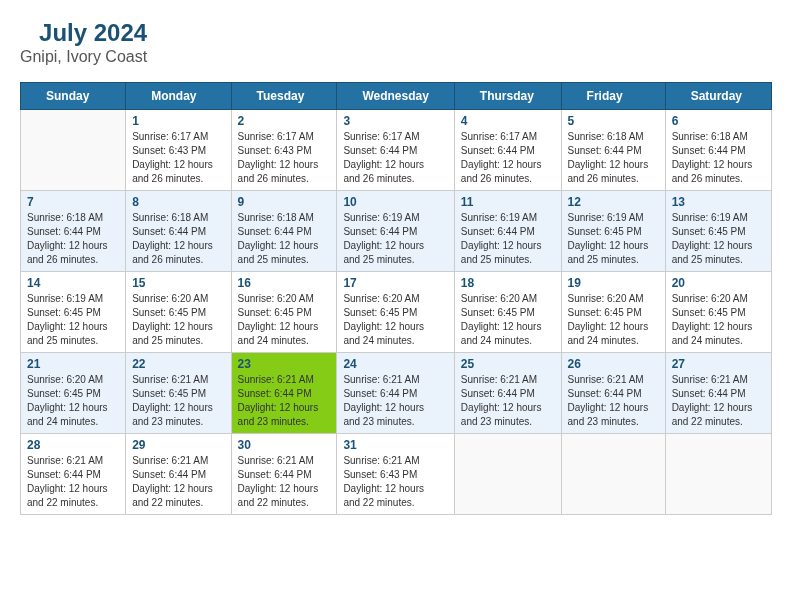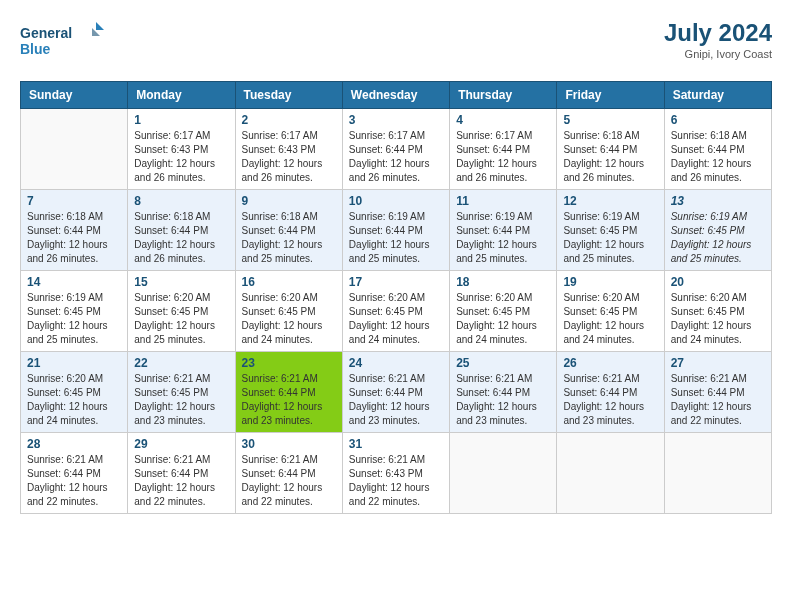--- a/index.html
+++ b/index.html
@@ -24,34 +24,34 @@
     .title-block {
       text-align: right;
     }
     .month-year {
       font-size: 24px;
       font-weight: bold;
       color: #1a5276;
       line-height: 1.1;
     }
     .location {
-      font-size: 11px;
+      font-size: 16px;
       color: #555;
       margin-top: 2px;
     }
     .calendar {
       width: 100%;
       border-collapse: collapse;
       font-size: 11px;
     }
     .calendar th {
       background-color: #2471a3;
       color: #fff;
       text-align: left;
-      padding: 6px 8px;
+      padding: 6px 25px;
       font-size: 12px;
       font-weight: bold;
       border: 1px solid #1a5276;
     }
     .calendar td {
       border: 1px solid #ccc;
       vertical-align: top;
       padding: 4px 6px;
       width: 107px;
       min-height: 80px;
@@ -72,29 +72,20 @@
       line-height: 1.4;
     }
     .calendar tr:nth-child(odd) td:not(.empty) {
       background-color: #fff;
     }
   </style>
 </head>
 <body>
 
 <div class="header">
-  <div class="logo">
-  <svg width="90" height="45" viewBox="0 0 90 45">
-    <text x="0" y="18" font-size="14" font-weight="bold" fill="#1a5276" font-family="Arial">General</text>
-    <text x="0" y="34" font-size="14" font-weight="bold" fill="#2980b9" font-family="Arial">Blue</text>
-    <polygon points="72,4 82,4 82,14 72,14" fill="white"></polygon>
-    <polygon points="76,2 84,10 76,10" fill="#2980b9"></polygon>
-    <polygon points="72,8 80,16 72,16" fill="#1a5276" opacity="0.6"></polygon>
-  </svg>
-</div>
   <div class="title-block">
     <div class="month-year">July 2024</div>
     <div class="location">Gnipi, Ivory Coast</div>
   </div>
 </div>
 
 <table class="calendar">
   <thead>
     <tr>
     <th>Sunday</th>
@@ -152,21 +143,21 @@
           <div class="day-info">Sunrise: 6:19 AM<br>Sunset: 6:44 PM<br>Daylight: 12 hours<br>and 25 minutes.</div>
         </td>
         <td style="background-color: rgb(234, 242, 251);">
           <div class="day-number">11</div>
           <div class="day-info">Sunrise: 6:19 AM<br>Sunset: 6:44 PM<br>Daylight: 12 hours<br>and 25 minutes.</div>
         </td>
         <td style="background-color: rgb(234, 242, 251);">
           <div class="day-number">12</div>
           <div class="day-info">Sunrise: 6:19 AM<br>Sunset: 6:45 PM<br>Daylight: 12 hours<br>and 25 minutes.</div>
         </td>
-        <td style="background-color: rgb(234, 242, 251); font-style: italic;">
+        <td style="background-color: rgb(234, 242, 251);">
           <div class="day-number">13</div>
           <div class="day-info">Sunrise: 6:19 AM<br>Sunset: 6:45 PM<br>Daylight: 12 hours<br>and 25 minutes.</div>
         </td>
       </tr>
       <tr>
         <td>
           <div class="day-number">14</div>
           <div class="day-info">Sunrise: 6:19 AM<br>Sunset: 6:45 PM<br>Daylight: 12 hours<br>and 25 minutes.</div>
         </td>
         <td>

